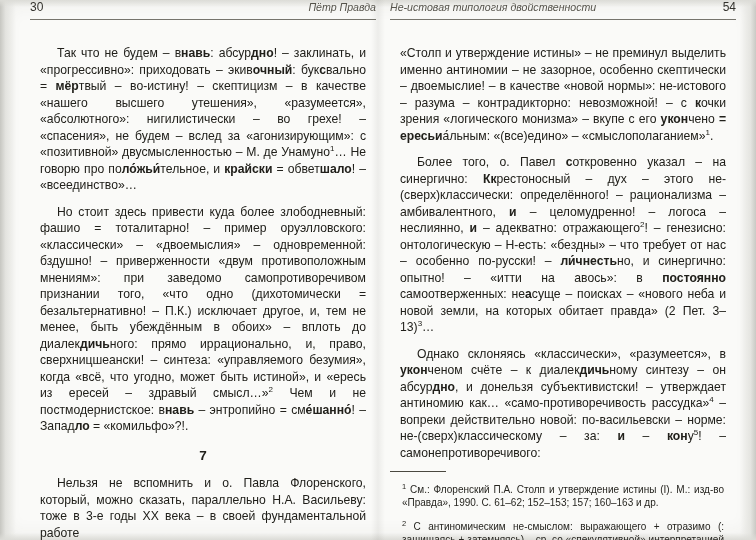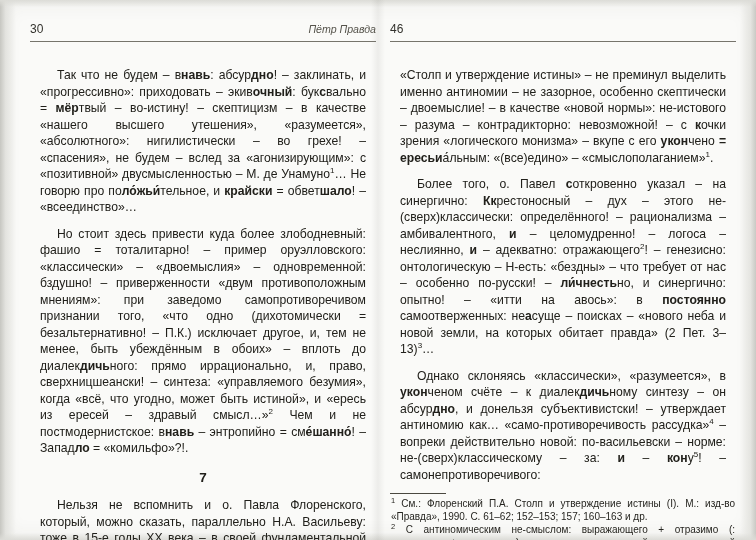--- a/index.html
+++ b/index.html
@@ -16,34 +16,34 @@
   .edge-top{position:absolute;left:0;right:0;top:0;height:7px;background:linear-gradient(180deg,#dcdcd7,rgba(250,250,248,0));}
   .edge-bottom{position:absolute;left:0;right:0;bottom:0;height:7px;background:linear-gradient(0deg,#dcdcd7,rgba(250,250,248,0));}
   .spine{position:absolute;top:0;bottom:0;left:371px;width:14px;
     background:linear-gradient(90deg,rgba(0,0,0,0) 0,rgba(60,58,50,.07) 50%,rgba(0,0,0,0) 100%);}
 
   .page{position:absolute;top:0;height:100%;width:346px;display:flex;flex-direction:column;box-sizing:border-box;overflow:hidden;}
   .page-left{left:30px;padding-bottom:28px;}
   .page-right{left:390px;padding-bottom:14px;}
 
   .pg-header{display:flex;justify-content:space-between;align-items:baseline;
-    margin-top:22px;padding-bottom:5px;border-bottom:1px solid #76746c;}
+    padding-bottom:5px;border-bottom:1px solid #76746c;}
   .pg-num{font-size:12px;color:#33322d;}
   .pg-title{font-style:italic;font-size:10.6px;color:#55534b;}
 
   .body-text{margin-top:15px;font-size:12.2px;line-height:16.5px;text-align:justify;color:#21201b;}
   .para{margin:10px;text-indent:17px;}
   .para.noindent{text-indent:0;}
   .body-text b{font-weight:bold;}
   sup{font-size:8px;line-height:0;}
   .section-num{text-align:center;font-weight:bold;font-size:13.5px;margin:13px 0 11px;}
 
   .footnotes{margin-top:auto;font-size:10px;line-height:12.6px;text-align:justify;color:#262520;}
   .fn-rule{width:56px;border-top:1px solid #4a4840;margin-bottom:4px;}
-  .fn{margin:1px;}
+  .fn{margin:12px;}
   .fn sup{font-size:7.5px;}
 </style>
 </head>
 <body>
 
 <div class="spread">
   <div class="edge edge-left"></div>
   <div class="edge edge-right"></div>
   <div class="edge-top"></div>
   <div class="edge-bottom"></div>
@@ -51,33 +51,34 @@
 
   <section class="page page-left">
     <header class="pg-header">
       <span class="pg-num">30</span>
       <span class="pg-title">Пётр Правда</span>
     </header>
     <div class="body-text">
         <p class="para"><span>Так что не будем – в</span><b>навь</b><span>: абсур</span><b>дно</b><span>! – заклинать, и «прогрессивно»: приходовать – экив</span><b>очный</b><span>: бук</span><b>с</b><span>вально = </span><b>мёр</b><span>твый – во-истину! – скептицизм – в качестве «нашего высшего утешения», «разумеется», «абсолютного»: нигилистически – во грехе! – «спасения», не будем – вслед за «агонизирующим»: с «позитивной» двусмысленностью – М. де Унамуно</span><sup>1</sup><span>… Не говорю про по</span><b>ло́жьи́</b><span>тельное, и </span><b>крайски</b><span> = обвет</span><b>шало</b><span>! – «всеединство»…</span></p>
         <p class="para"><span>Но стоит здесь привести куда более злободневный: фашио = тоталитарно! – пример оруэлловского: «классически» – «двоемыслия» – одновременной: бздушно! – приверженности «двум противоположным мнениям»: при заведомо самопротиворечивом признании того, «что одно (дихотомически = безальтернативно! – П.К.) исключает другое, и, тем не менее, быть убеждённым в обоих» – вплоть до диалек</span><b>дичь</b><span>ного: прямо иррационально, и, право, сверхницшеански! – синтеза: «управляемого безумия», когда «всё, что угодно, может быть истиной», и «ересь из ересей – здравый смысл…»</span><sup>2</sup><span> Чем и не постмодернистское: в</span><b>навь</b><span> – энтропийно = см</span><b>е́шанно́</b><span>! – Запад</span><b>ло</b><span> = «комильфо»?!.</span></p>
         <div class="section-num">7</div>
-        <p class="para"><span>Нельзя не вспомнить и о. Павла Флоренского, который, можно сказать, параллельно Н.А. Васильеву: тоже в 15-е годы XX века – в своей фундаментальной работе</span></p>
+        <p class="para"><span>Нельзя не вспомнить и о. Павла Флоренского, который, можно сказать, параллельно Н.А. Васильеву: тоже в 3-е годы XX века – в своей фундаментальной работе</span></p>
       </div>
     <div class="footnotes">
       <div class="fn-rule"></div>
       <div class="fn-list">
           <p class="fn"><sup>2</sup>&nbsp;См.: Оруэлл Дж. 1984… М.: изд-во «АСТ», 2016. С. 36–37, 201–203, 262, 78 и др.</p>
         </div>
     </div>
   </section>
 
   <section class="page page-right">
     <header class="pg-header">
-      <span class="pg-num">46</span>
+      <span class="pg-title">Не-истовая типология двойственности</span>
+      <span class="pg-num">54</span>
     </header>
     <div class="body-text">
         <p class="para noindent"><span>«Столп и утверждение истины» – не преминул выделить именно антиномии – не зазорное, особенно скептически – двоемыслие! – в качестве «новой нормы»: не-истового – разума – контрадикторно: невозможной! – с </span><b>к</b><span>очки зрения «логического монизма» – вкупе с его </span><b>укон</b><span>чено </span><b>=</b><span> </span><b>ересьи</b><span>а́льным: «(все)едино» – «смыслополаганием»</span><sup>1</sup><span>.</span></p>
         <p class="para"><span>Более того, о. Павел </span><b>с</b><span>откровенно указал – на синергично: </span><b>Кк</b><span>рестоносный – дух – этого не-(сверх)классически: определённого! – рационализма – амбивалентного, </span><b>и</b><span> – целомудренно! – логоса – неслиянно, </span><b>и</b><span> – адекватно: отражающего</span><sup>2</sup><span>! – генезисно: онтологическую – Н-есть: «бездны» – что требует от нас – особенно по-русски! – </span><b>ли́чнесть</b><span>но, и синергично: опытно! – «итти на авось»: в </span><b>постоянно</b><span> самоотверженных: не</span><b>а</b><span>суще – поисках – «нового неба и новой земли, на которых обитает правда» (2 Пет. 3–13)</span><sup>3</sup><span>…</span></p>
         <p class="para"><span>Однако склоняясь «классически», «разумеется», в </span><b>укон</b><span>ченом счёте – к диалек</span><b>дичь</b><span>ному синтезу – он абсур</span><b>дно</b><span>, и донельзя субъективистски! – утверждает антиномию как… «само-противоречивость рассудка»</span><sup>4</sup><span> – вопреки действительно новой: по-васильевски – норме: не-(сверх)классическому – за: </span><b>и</b><span> – </span><b>кон</b><span>у</span><sup>5</sup><span>! – самонепротиворечивого:</span></p>
       </div>
     <div class="footnotes">
       <div class="fn-rule"></div>
       <div class="fn-list">
           <p class="fn"><sup>1</sup>&nbsp;См.: Флоренский П.А. Столп и утверждение истины (I). М.: изд-во «Правда», 1990. С. 61–62; 152–153; 157; 160–163 и др.</p>

